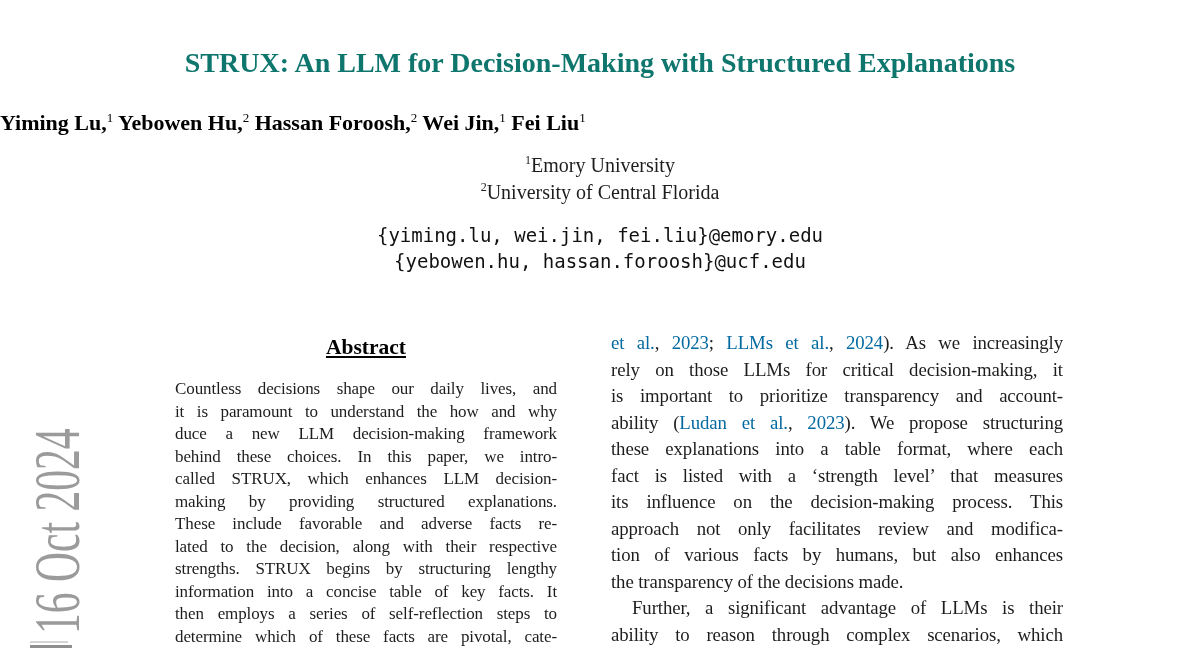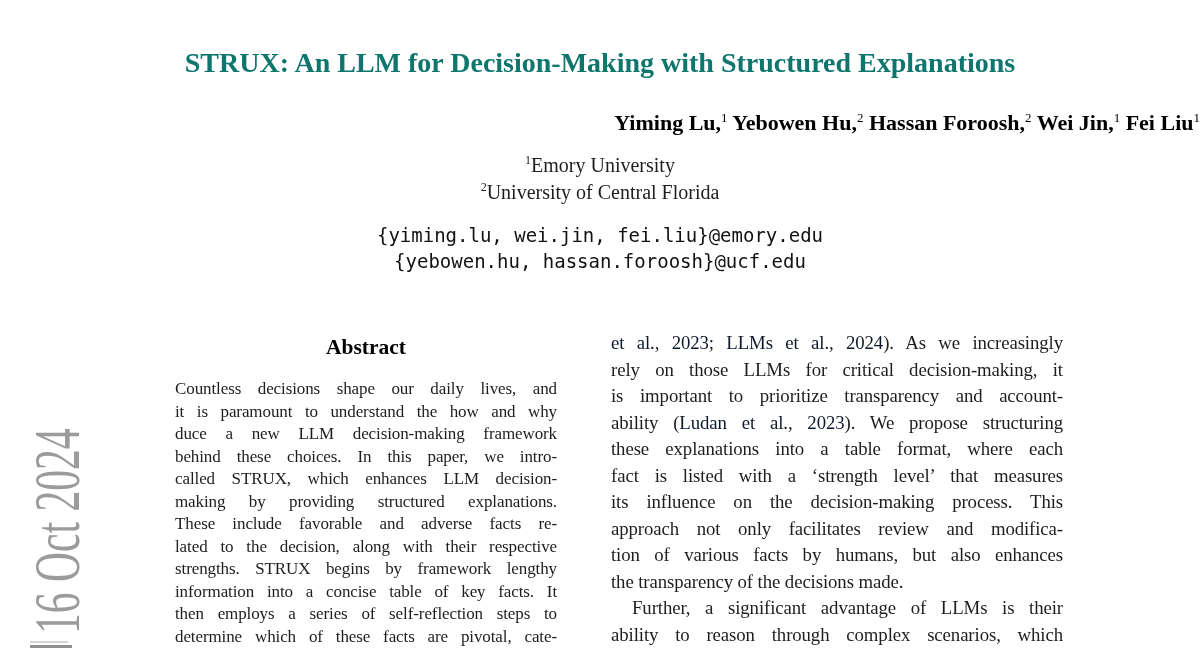--- a/index.html
+++ b/index.html
@@ -2,44 +2,44 @@
 <html><head>
 <meta charset="utf-8">
 <style>
   html,body{margin:0;padding:0;background:#ffffff;}
   .page{position:relative;width:1200px;height:648px;overflow:hidden;background:#ffffff;
         font-family:"Liberation Serif",serif;color:#1d1d1d;}
 
   .title{position:absolute;left:0;right:0;top:46px;margin:0;text-align:center;
          font-size:28px;line-height:34px;font-weight:bold;color:#0f766e;}
 
-  .authors{position:absolute;left:0;right:0;top:109px;text-align:right;
+  .authors{position:absolute;left:0;right:0;top:109px;text-align:left;
            font-size:22px;line-height:28px;font-weight:bold;color:#000;}
   .authors sup{font-weight:normal;font-size:13px;line-height:0;}
 
   .affils{position:absolute;left:0;right:0;top:152px;text-align:center;
           font-size:20px;line-height:27px;}
   .affils sup{font-size:12px;line-height:0;}
 
   .emails{position:absolute;left:0;right:0;top:222px;text-align:center;
           font-family:"DejaVu Sans Mono",monospace;font-size:19px;line-height:26px;color:#111;}
 
   .col{position:absolute;}
   .col-left{left:175px;top:334px;width:382px;}
   .col-right{left:611px;top:330px;width:452px;}
 
   .abs-head{text-align:center;font-weight:bold;font-size:21.5px;line-height:26px;
-            margin-bottom:18px;color:#000;}
+            margin-bottom:18px;color:#000;text-decoration:underline;}
 
   .col-left .line{font-size:17px;line-height:22.55px;height:22.55px;letter-spacing:-0.1px;}
   .col-right .line{font-size:18.8px;line-height:26.5px;height:26.5px;letter-spacing:-0.1px;}
   .line{overflow:hidden;text-align:justify;text-align-last:justify;white-space:normal;}
   .line.noj{text-align:center;text-align-last:left;}
   .line.ind{padding-left:21px;}
-  .cite{color:#0f172a;}
+  .cite{color:#0369a1;}
 
   .watermark{position:absolute;left:22px;top:634px;transform-origin:0 0;
              transform:rotate(-90deg) scaleX(0.63);white-space:nowrap;
              font-family:"Liberation Serif",serif;font-size:66px;line-height:70px;color:#9b9b9b;}
   .wm-stub-light{position:absolute;left:30px;top:641px;width:38px;height:2px;background:#d5d5d5;}
   .wm-stub-dark{position:absolute;left:30px;top:645px;width:42px;height:3px;background:#8f8f8f;}
 </style>
 </head>
 <body>
 
@@ -67,21 +67,21 @@
     <div class="abs-head">Abstract</div>
     <div>
         <div class="line"><span class="seg">Countless decisions shape our daily lives, and</span></div>
         <div class="line"><span class="seg">it is paramount to understand the how and why</span></div>
         <div class="line"><span class="seg">duce a new LLM decision-making framework</span></div>
         <div class="line"><span class="seg">behind these choices. In this paper, we intro-</span></div>
         <div class="line"><span class="seg">called STRUX, which enhances LLM decision-</span></div>
         <div class="line"><span class="seg">making by providing structured explanations.</span></div>
         <div class="line"><span class="seg">These include favorable and adverse facts re-</span></div>
         <div class="line"><span class="seg">lated to the decision, along with their respective</span></div>
-        <div class="line"><span class="seg">strengths. STRUX begins by framework lengthy</span></div>
+        <div class="line"><span class="seg">strengths. STRUX begins by structuring lengthy</span></div>
         <div class="line"><span class="seg">information into a concise table of key facts. It</span></div>
         <div class="line"><span class="seg">then employs a series of self-reflection steps to</span></div>
         <div class="line"><span class="seg">determine which of these facts are pivotal, cate-</span></div>
       </div>
   </div>
 
   <div class="col col-right">
     <div>
         <div class="line"><span class="cite">et al.</span><span class="seg">, </span><span class="cite">2023</span><span class="seg">; </span><span class="cite">LLMs et al.</span><span class="seg">, </span><span class="cite">2024</span><span class="seg">). As we increasingly</span></div>
         <div class="line"><span class="seg">rely on those LLMs for critical decision-making, it</span></div>

